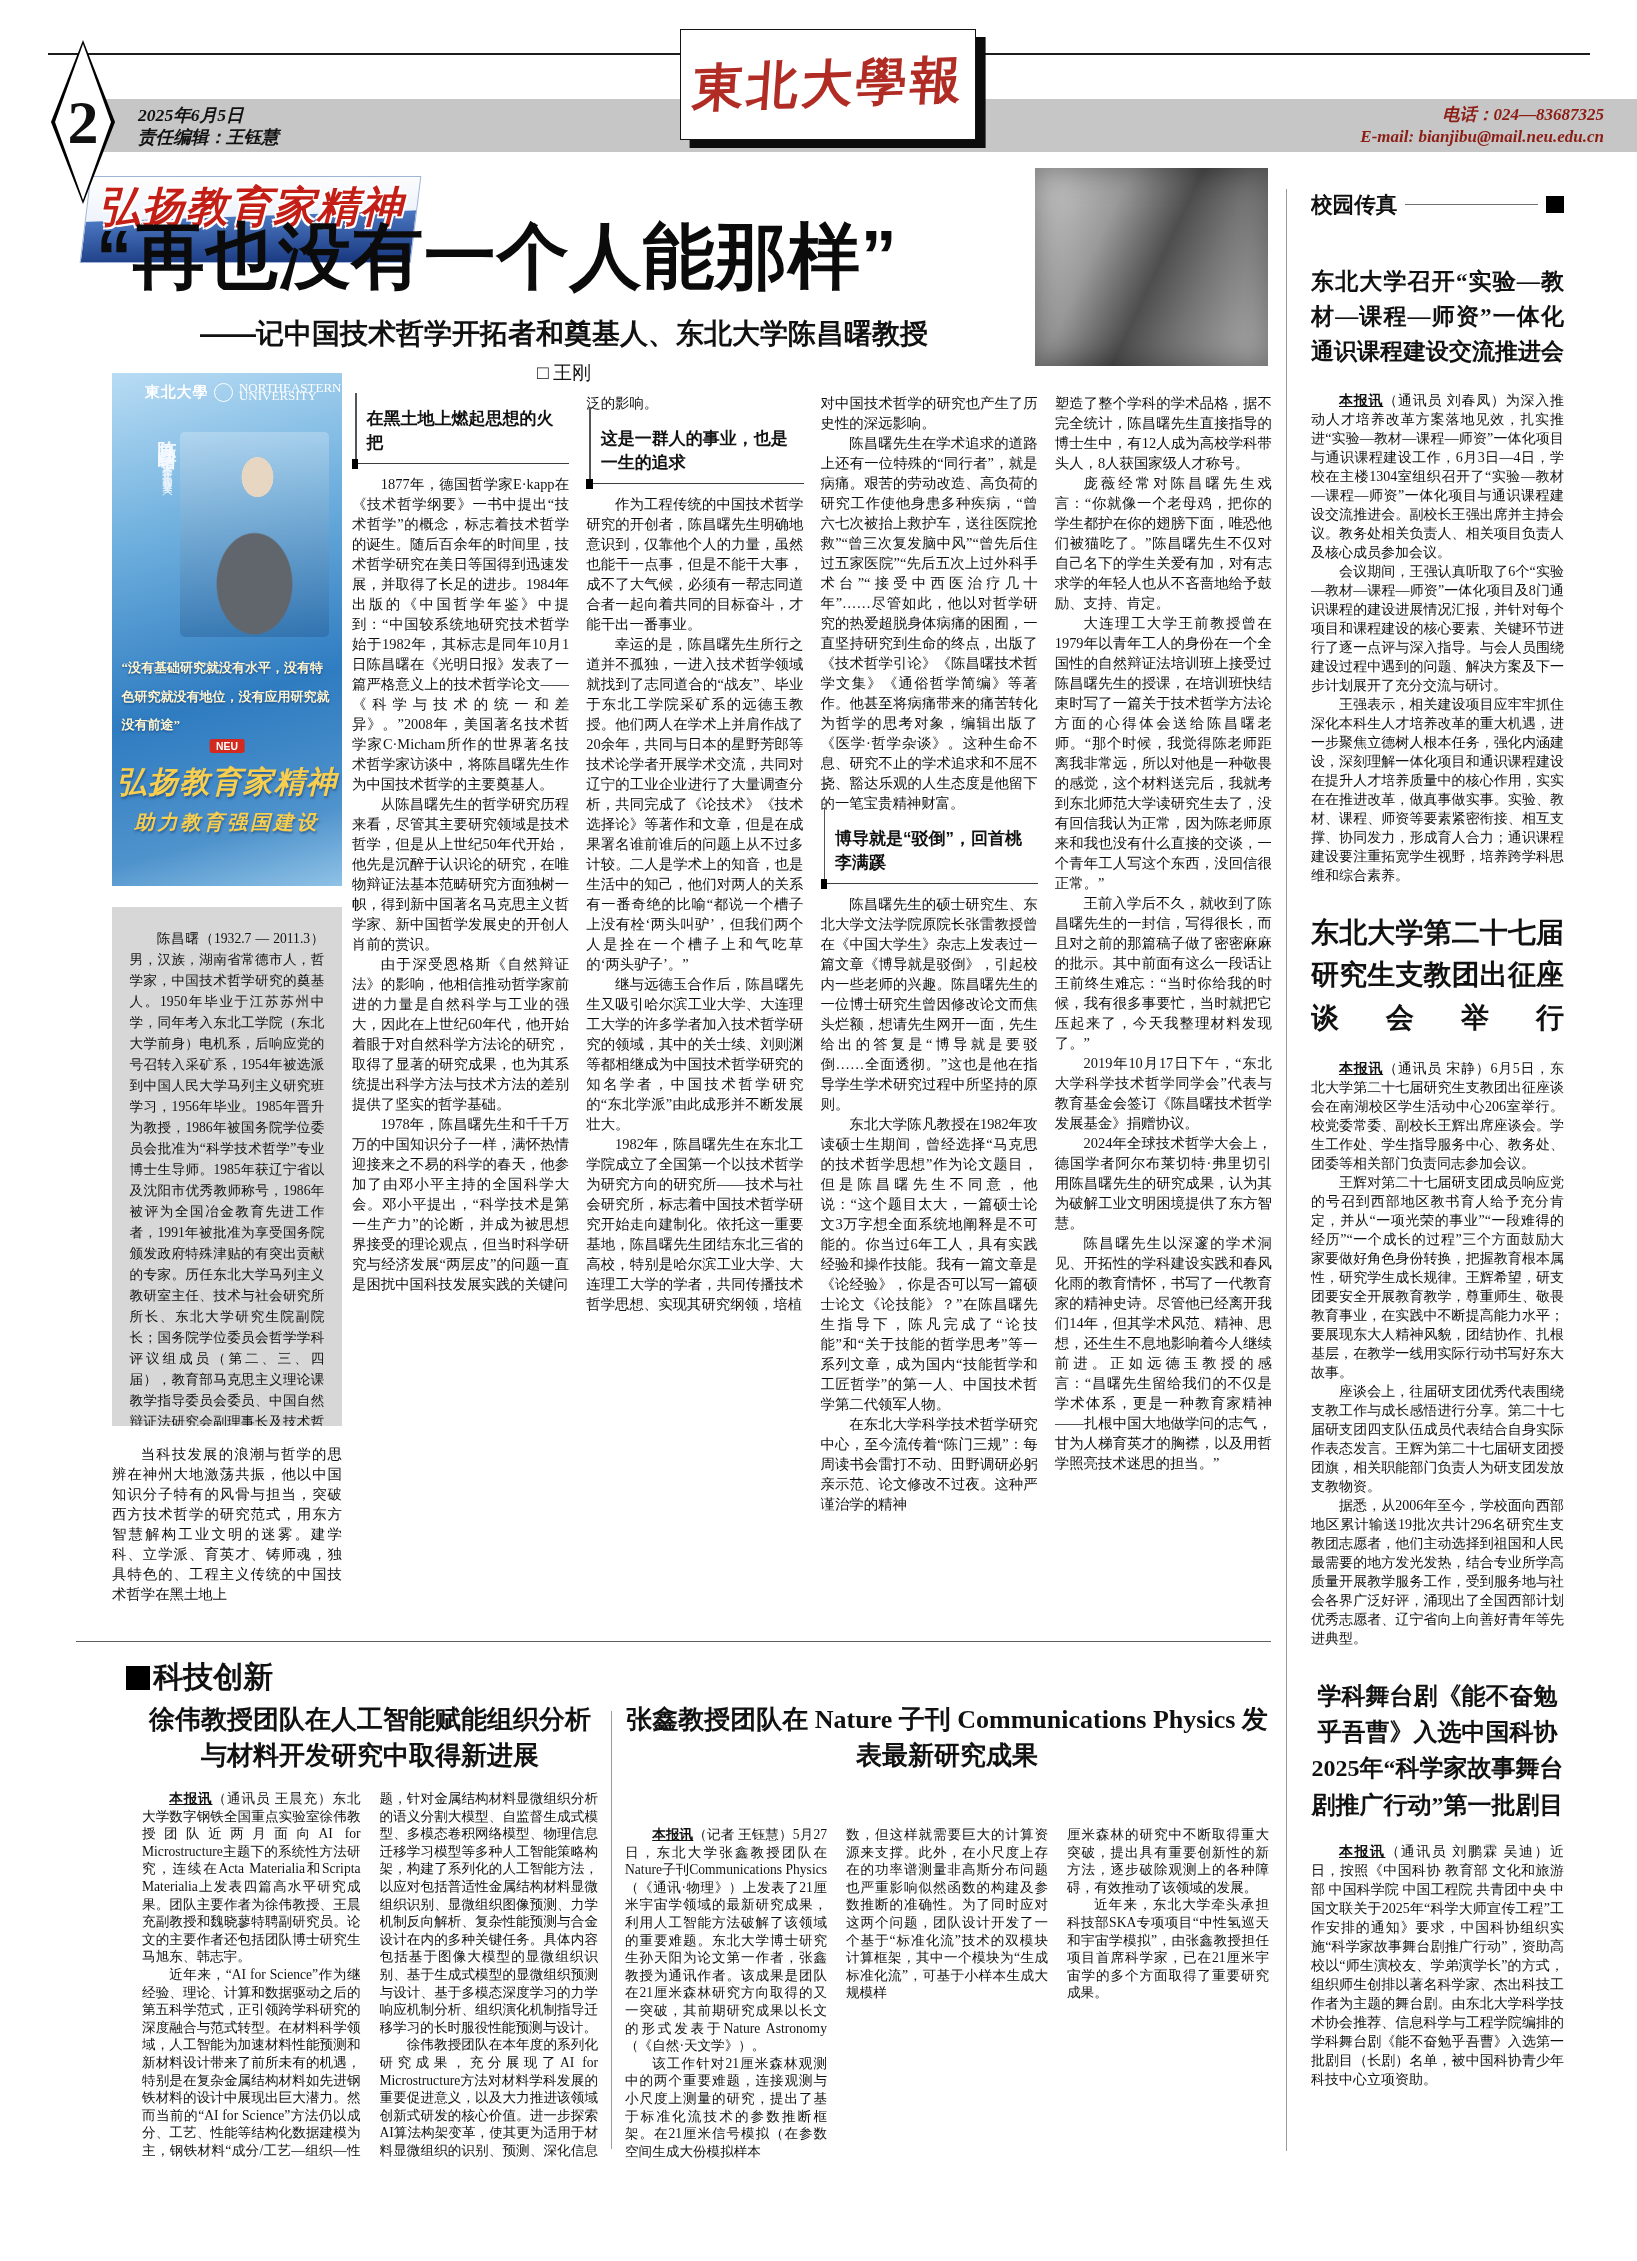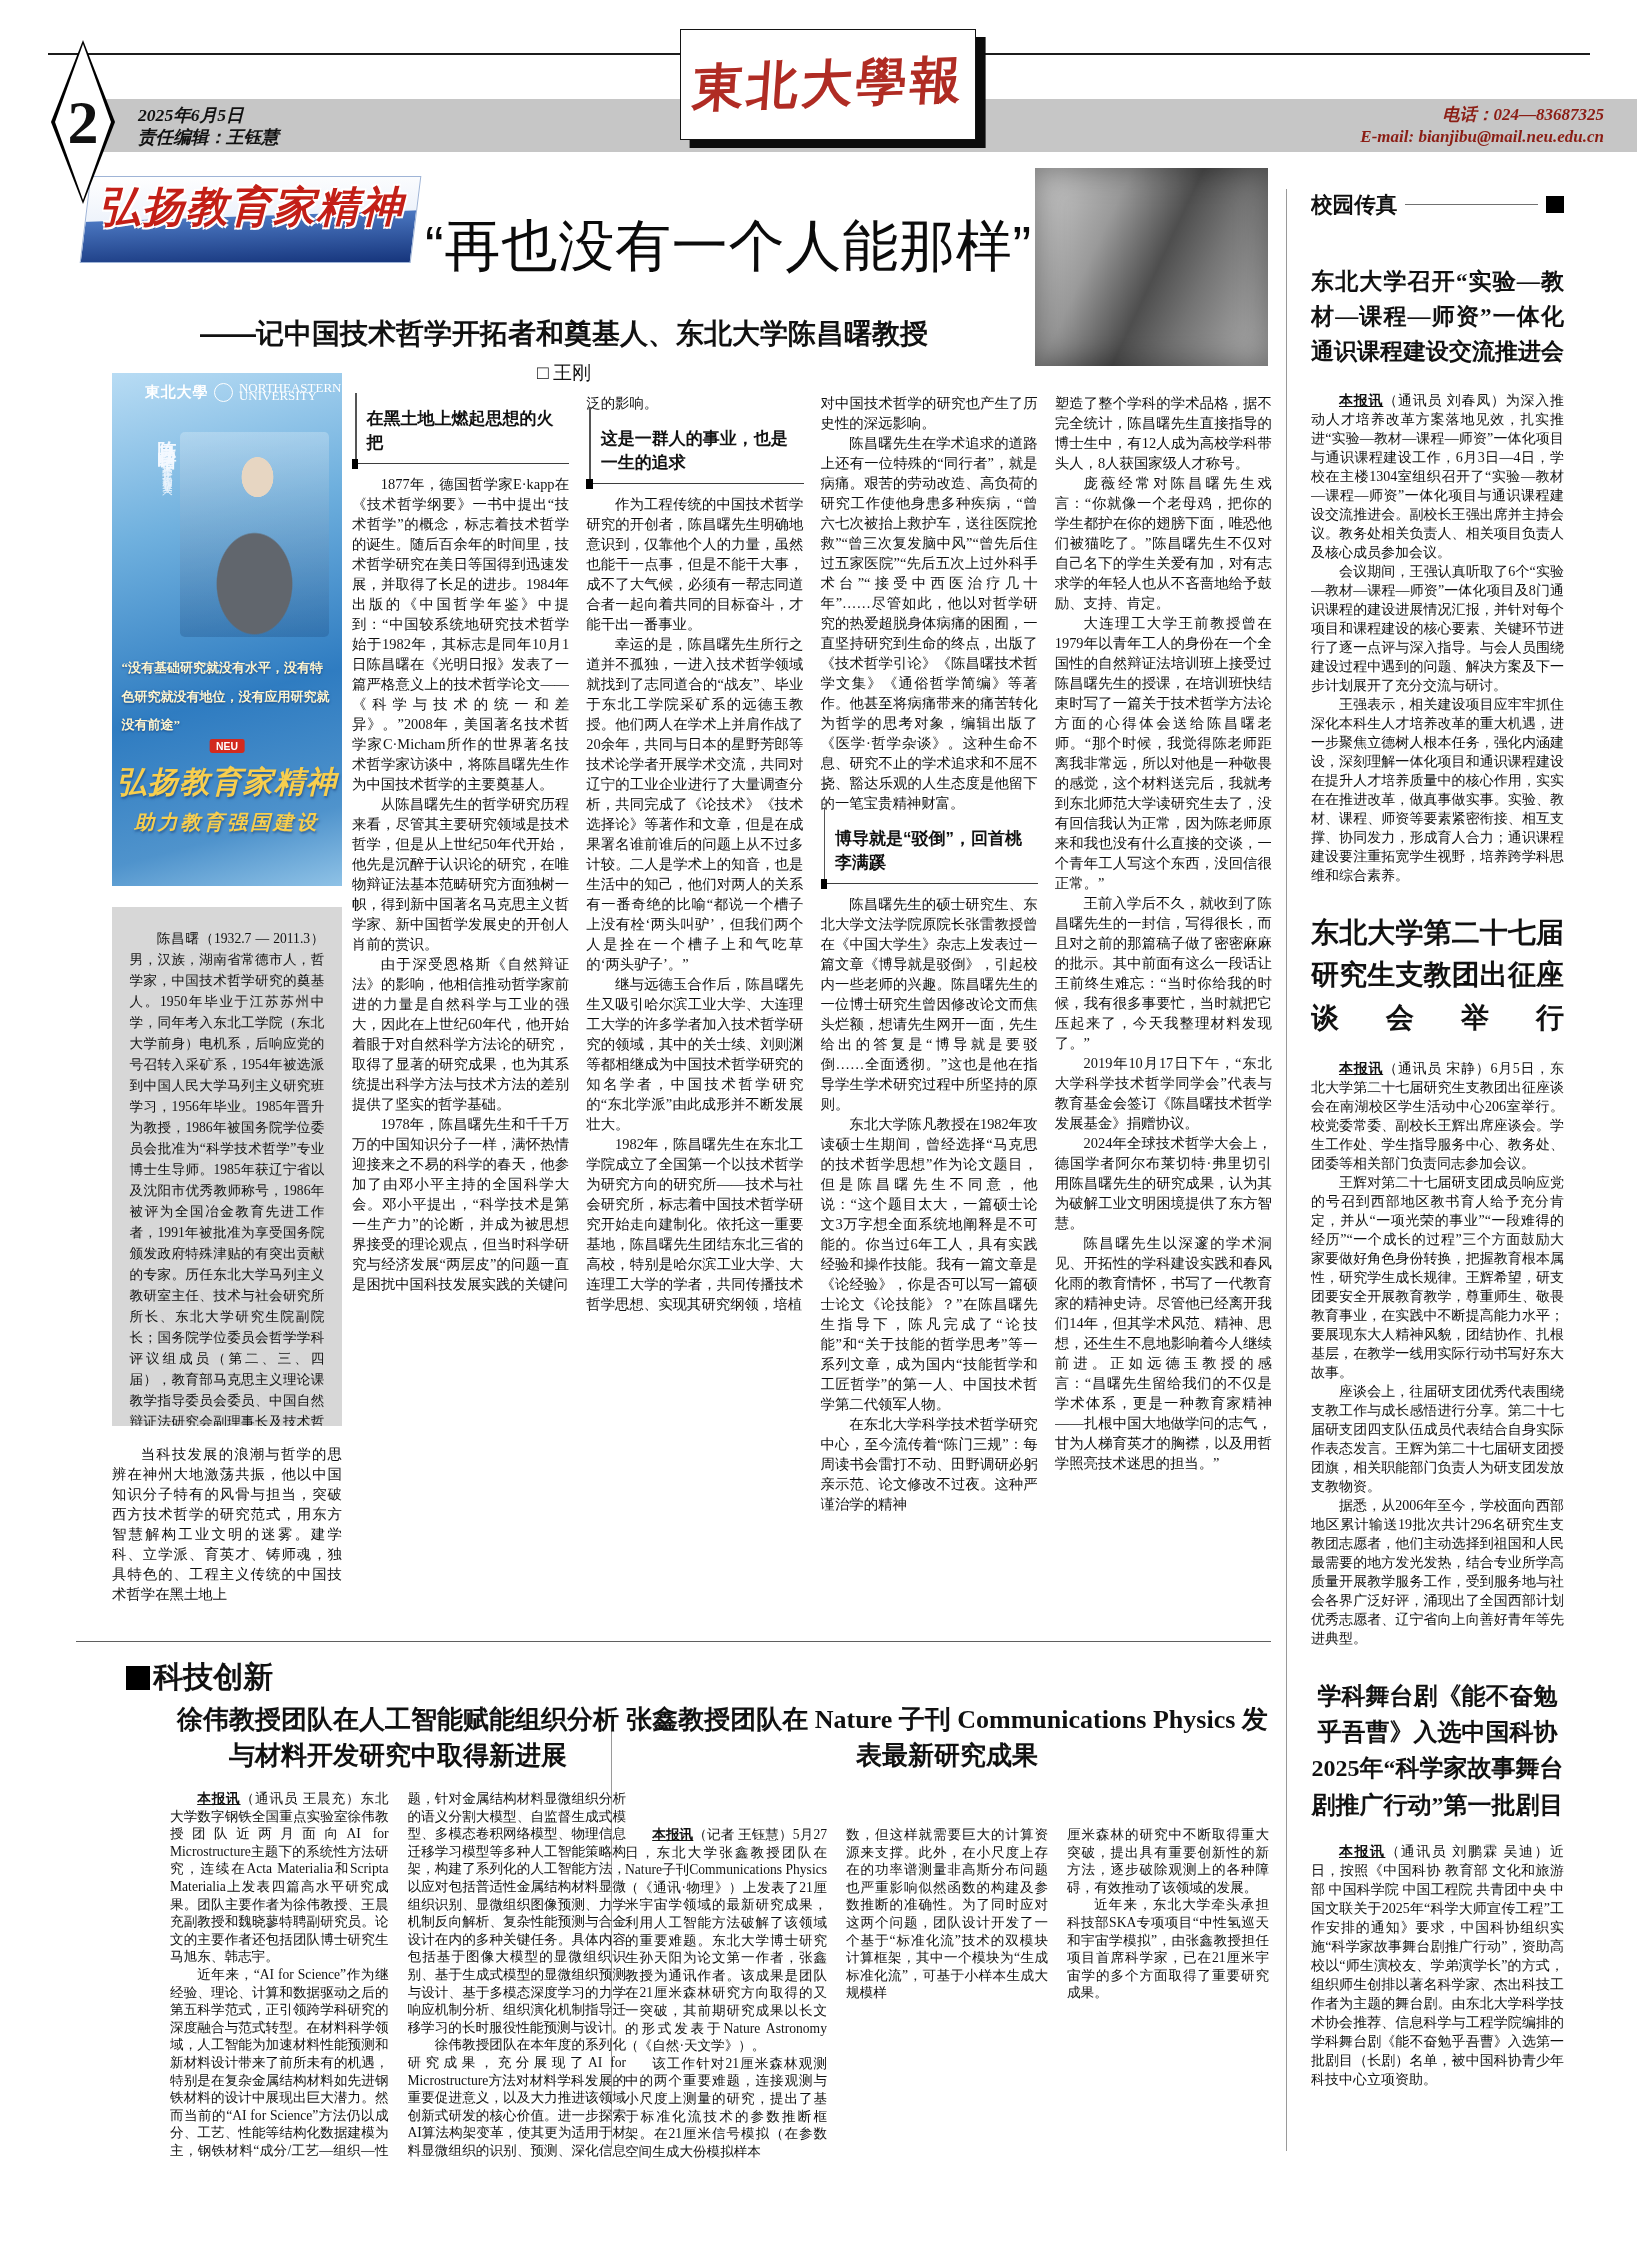--- a/index.html
+++ b/index.html
@@ -24,23 +24,23 @@
   .masthead span{color:#b02c24;font-size:51px;font-weight:bold;letter-spacing:3.2px;
                  transform:skewX(-6deg) rotate(-2deg);font-family:"Liberation Serif",serif;}
   
   .banner{position:absolute;left:85px;top:176px;width:329px;height:85px;z-index:2;
           transform:skewX(-7deg);border:0.8px solid #9fb4d6;
           background:linear-gradient(178deg,#ffffff 0%,#eef3fb 46%,#4a76c0 47%,#16357c 100%);}
   .banner i{position:absolute;left:11.2px;top:1.6px;right:6.4px;display:block;transform:skewX(7deg);
             font-style:italic;font-weight:bold;font-size:42px;letter-spacing:1.6px;color:#c31f17;
             font-family:"Liberation Sans",sans-serif;
             text-shadow:1.6px 1.6px 0 #fff,-1.6px 1.6px 0 #fff,1.6px -1.6px 0 #fff,-1.6px -1.6px 0 #fff;}
-  .headline{position:absolute;left:96px;top:209px;width:936px;text-align:right;z-index:3;
-            font-family:"Liberation Sans","DejaVu Sans",sans-serif;font-weight:400;
-            font-size:56px;letter-spacing:0.8px;color:#0b0b0b;white-space:nowrap;}
+  .headline{position:absolute;left:96px;top:209px;width:936px;text-align:left;z-index:3;
+            font-family:"Liberation Sans","DejaVu Sans",sans-serif;font-weight:700;
+            font-size:72px;letter-spacing:0.8px;color:#0b0b0b;white-space:nowrap;}
   .subtitle{position:absolute;left:96px;top:315px;width:936px;text-align:center;
             font-family:"Liberation Sans",sans-serif;font-weight:bold;font-size:28px;}
   .byline{position:absolute;left:96px;top:360px;width:936px;text-align:center;font-size:19px;}
   .main-photo{position:absolute;left:1035px;top:168px;width:233px;height:198px;
               background:linear-gradient(115deg,#cfcfcf 0%,#9a9a9a 30%,#4e4e4e 52%,#747474 68%,#b5b5b5 100%);
               box-shadow:inset 0 0 32px rgba(0,0,0,.45);}
   
   .rail{position:absolute;left:112px;top:373px;width:230px;}
   .poster{position:relative;width:230px;height:513px;overflow:hidden;
           background:linear-gradient(165deg,#b8dcf4 0%,#6fb0de 30%,#2f7cc1 62%,#4f93cc 86%,#8fc2e6 100%);}
@@ -98,21 +98,21 @@
   .sb-h.h2{margin:27px 0 19px;font-size:28px;}
   .sb-h.h3{margin:30px 0 19px;font-size:24px;text-align-last:center;text-align:center;}
   .sb-body{font-size:14px;line-height:19px;text-align:justify;}
   .sb-body p{margin:0;text-indent:2em;}
   
   .tech-rule{position:absolute;left:76px;top:1641px;width:1195px;height:0.8px;background:#5f5f5f;}
   .tech-label{position:absolute;left:126px;top:1657px;display:flex;align-items:center;gap:3.2px;
               font-family:"Liberation Sans",sans-serif;font-weight:900;font-size:30px;}
   .tech-label .sq2{width:24px;height:24px;background:#000;}
   .tech-art{position:absolute;top:1702px;}
-  .ta-left{left:142px;width:456px;margin-left:28px;}
+  .ta-left{left:142px;width:456px;}
   .ta-right{left:625px;width:644px;}
   .tech-h{font-weight:bold;font-size:26px;line-height:36px;text-align:center;}
   .tech-body{display:flex;gap:19px;overflow:hidden;height:369px;font-size:13.6px;line-height:17.6px;text-align:justify;}
   .ta-left .tech-body{margin-top:16px;}
   .ta-right .tech-body{margin-top:52px;}
   .tech-body .tc{flex:1 1 0;overflow:hidden;}
   .tech-div{position:absolute;left:611px;top:1711px;width:0.8px;height:438px;background:#9a9a9a;}
   b.lead{font-weight:bold;text-decoration:underline;}
 </style>
 </head>

